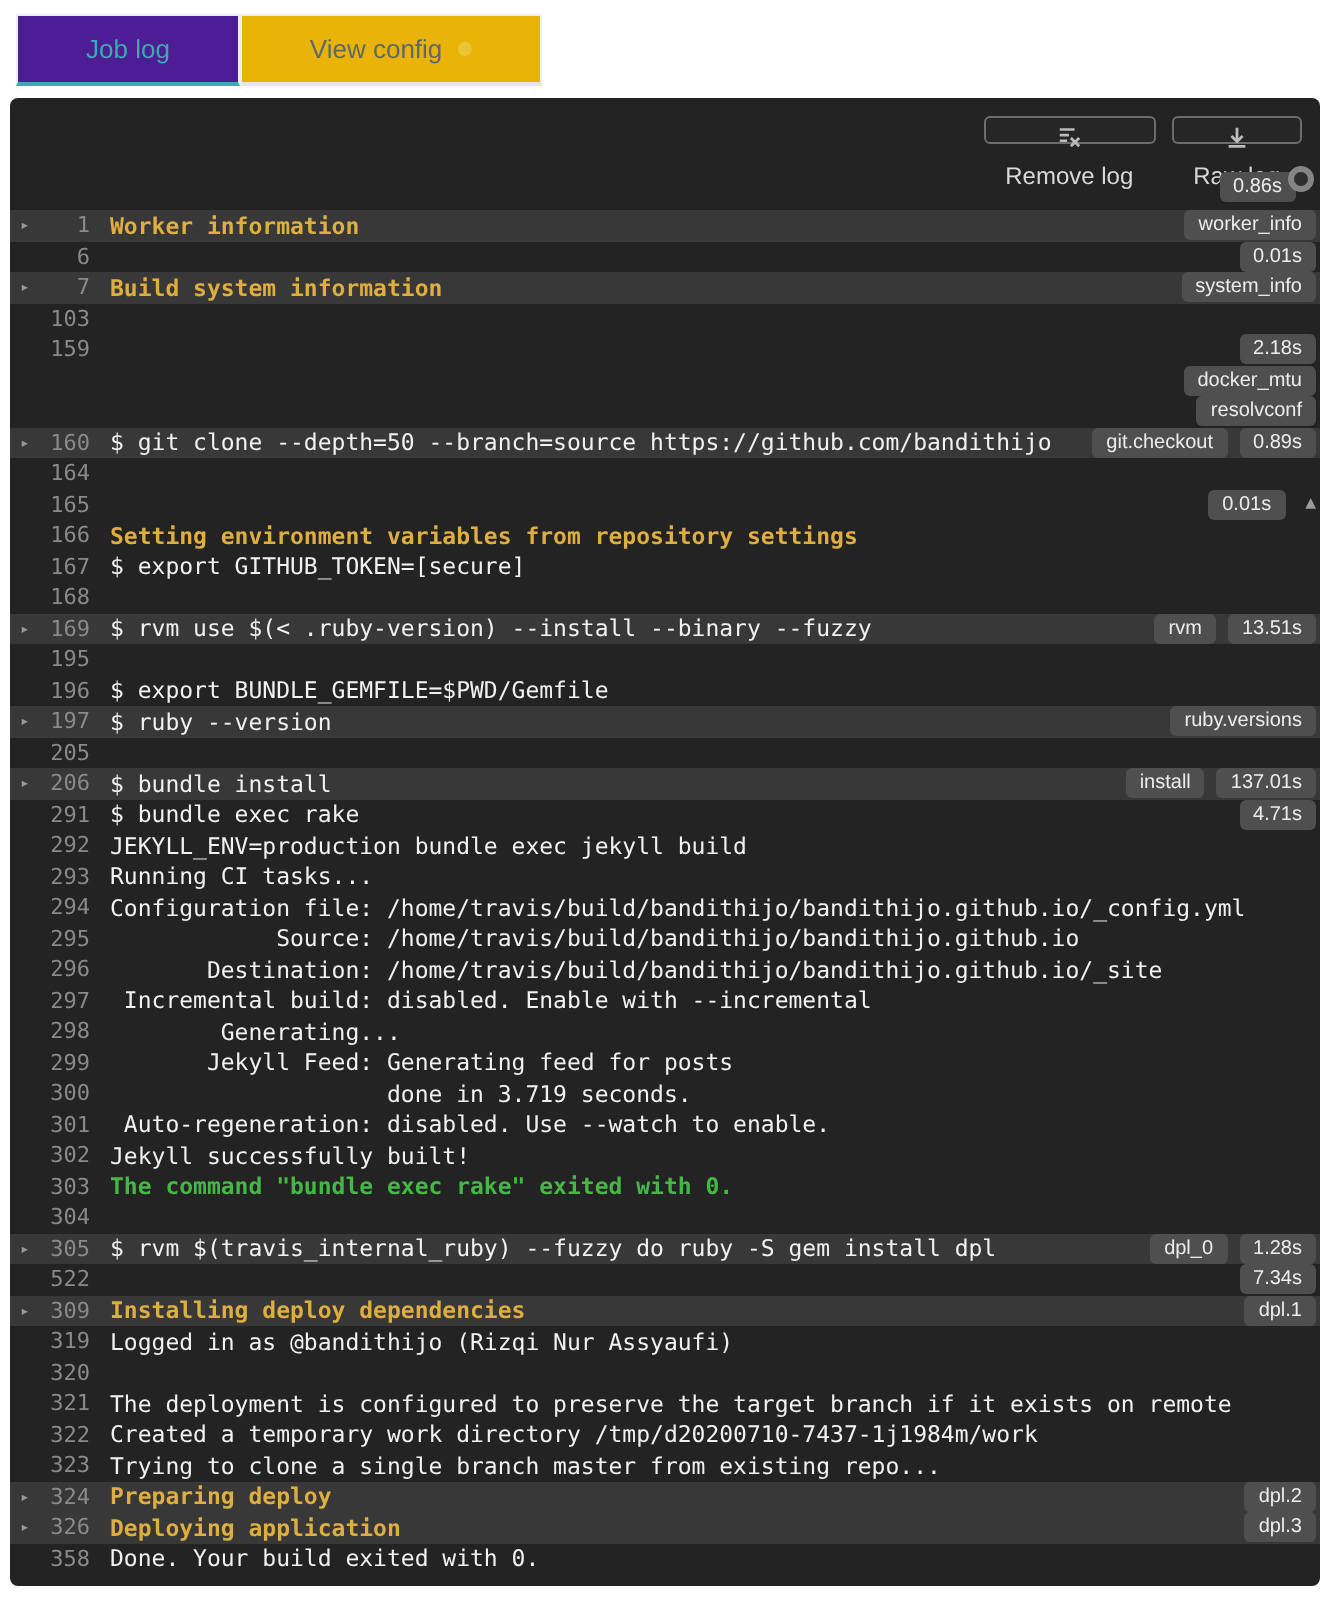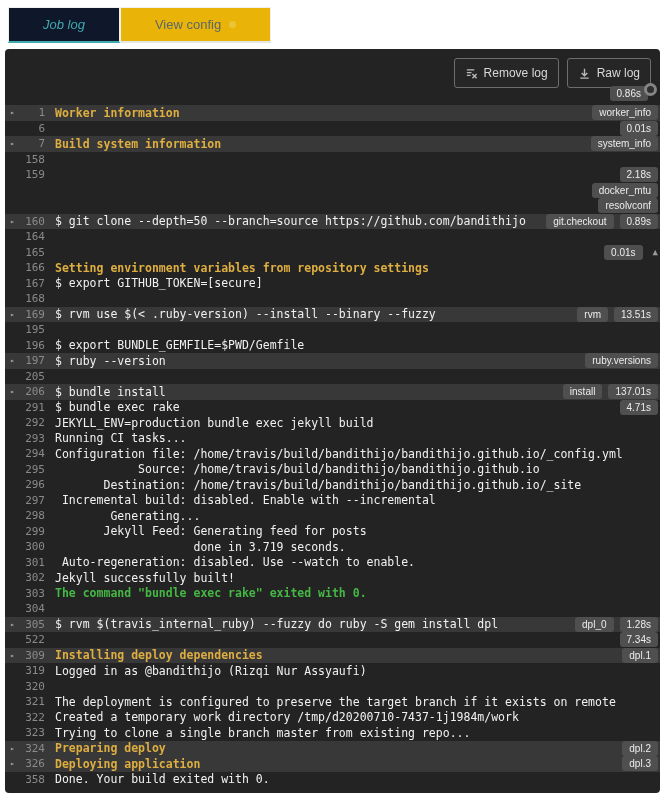--- a/index.html
+++ b/index.html
@@ -8,29 +8,29 @@
     --pill_text:#ececec; --highlight:#383838; --button_border:#6d6d6d; --button_text:#d8d8d8;
   }
   *{box-sizing:border-box;}
   html,body{margin:0;padding:0;}
   body{width:665px;height:800px;background:#ffffff;overflow:hidden;
        font-family:"Liberation Sans", sans-serif;}
   .tabbar{display:flex;padding:7px 0 0 8px;}
   .tab{padding:9px 34px;font-size:13px;color:#5c686b;background:#eab308;
        border:1px solid #efefef;border-bottom:2px solid #e6e6e6;cursor:pointer;
        display:flex;align-items:center;white-space:nowrap;}
-  .tab.active{color:var(--teal);background:#0f172a;border-bottom-color:var(--teal);font-style:italic;}
+  .tab.active{color:var(--teal);background:#4c1d95;border-bottom-color:var(--teal);}
   .dot{width:7px;height:7px;border-radius:50%;background:var(--dot_yellow);
        display:inline-block;margin-left:8px;}
   .log{position:relative;margin:6px 5px 0 5px;height:744px;background:var(--log_bg);
        border-radius:4px;overflow:hidden;}
   .log-header{display:flex;justify-content:flex-end;gap:8px;padding:9px 9px 0 9px;height:32px;}
   .log-btn{display:inline-flex;align-items:center;gap:6px;background:#262626;
        border:1px solid var(--button_border);color:var(--button_text);font-size:12px;
-       font-family:"Liberation Sans", sans-serif;padding:3px 10px;border-radius:3px;cursor:pointer;height:30px;}
+       font-family:"Liberation Sans", sans-serif;padding:3px 10px;border-radius:3px;cursor:pointer;height:14px;flex-direction:column;}
   .btn-icon{display:inline-flex;align-items:center;}
   .scrub-row{position:relative;height:24px;display:flex;justify-content:flex-end;
        align-items:center;padding-right:12px;}
   .knob{position:absolute;right:3px;top:2px;width:13px;height:13px;border-radius:50%;
        background:#2e2e2e;border:3px solid #858585;cursor:pointer;}
   .pill{display:inline-block;background:var(--pill_bg);color:var(--pill_text);
        font-size:10px;font-family:"Liberation Sans", sans-serif;padding:2px 7px;
        border-radius:3px;line-height:11px;white-space:nowrap;}
   .log-lines{padding-bottom:6px;}
   .log-row{display:flex;align-items:center;height:15.5px;font-family:"DejaVu Sans Mono", monospace;
@@ -108,21 +108,21 @@
         <div class="log-row hl">
           <span class="fold-arrow">▸</span>
           <a class="line-num">7</a>
           <span class="line-text yellow">Build system information</span>
           <span class="row-right">
             <span class="pill">system_info</span>
           </span>
         </div>
         <div class="log-row">
           <span class="fold-arrow"></span>
-          <a class="line-num">158</a>
+          <a class="line-num">103</a>
           <span class="line-text"></span>
           <span class="row-right"></span>
         </div>
         <div class="log-row">
           <span class="fold-arrow"></span>
           <a class="line-num">159</a>
           <span class="line-text"></span>
           <span class="row-right">
             <span class="pill">2.18s</span>
           </span>

